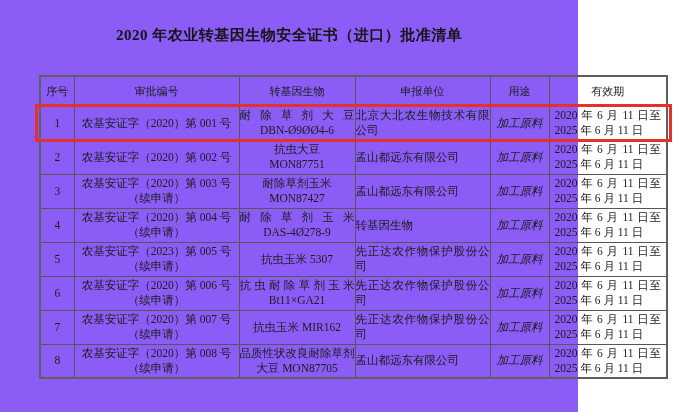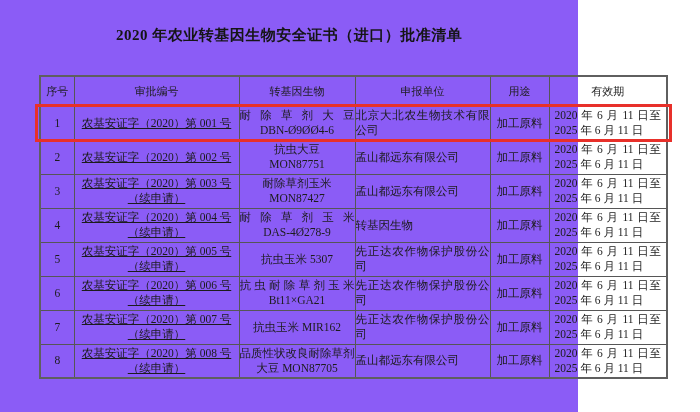--- a/index.html
+++ b/index.html
@@ -49,25 +49,25 @@
     text-align: center;
     padding: 0 2px;
   }
   .approval-table td {
     height: 34px;
     font-size: 11.5px;
     line-height: 15px;
     padding: 1px 3px;
   }
   td.c-no     { text-align: center; }
-  td.c-approval { text-align: center; padding: 1px 2px; text-decoration: underline; }
+  td.c-approval { text-align: center; padding: 1px 2px; }
   td.c-gmo div  { white-space: nowrap; text-align: center; }
   td.c-gmo    { padding: 1px 0; }
   td.c-applicant { text-align: justify; padding: 1px 0; }
-  td.c-usage  { text-align: center; }
+  td.c-usage  { text-align: center; font-style: italic; }
   td.c-validity { padding: 1px 5px; }
   .spread { text-align: justify; text-align-last: justify; }
   .highlight-box {
     position: absolute;
     display: none;
     border: 3px solid #e8302a;
     box-sizing: border-box;
     pointer-events: none;
     z-index: 5;
   }
@@ -164,21 +164,21 @@
     <td class="c-applicant">转基因生物</td>
     <td class="c-usage">加工原料</td>
     <td class="c-validity">
       <div class="spread">2020 年 6 月 11 日至</div>
       <div>2025 年 6 月 11 日</div>
     </td>
   </tr>
           <tr>
     <td class="c-no">5</td>
     <td class="c-approval">
-      <div>农基安证字（2020）第 005 号</div>
+      <div>农基安证字（2023）第 005 号</div>
       <div>（续申请）</div>
     </td>
     <td class="c-gmo">
       <div>抗虫玉米 5307</div>
 
     </td>
     <td class="c-applicant">先正达农作物保护股份公司</td>
     <td class="c-usage">加工原料</td>
     <td class="c-validity">
       <div class="spread">2020 年 6 月 11 日至</div>

